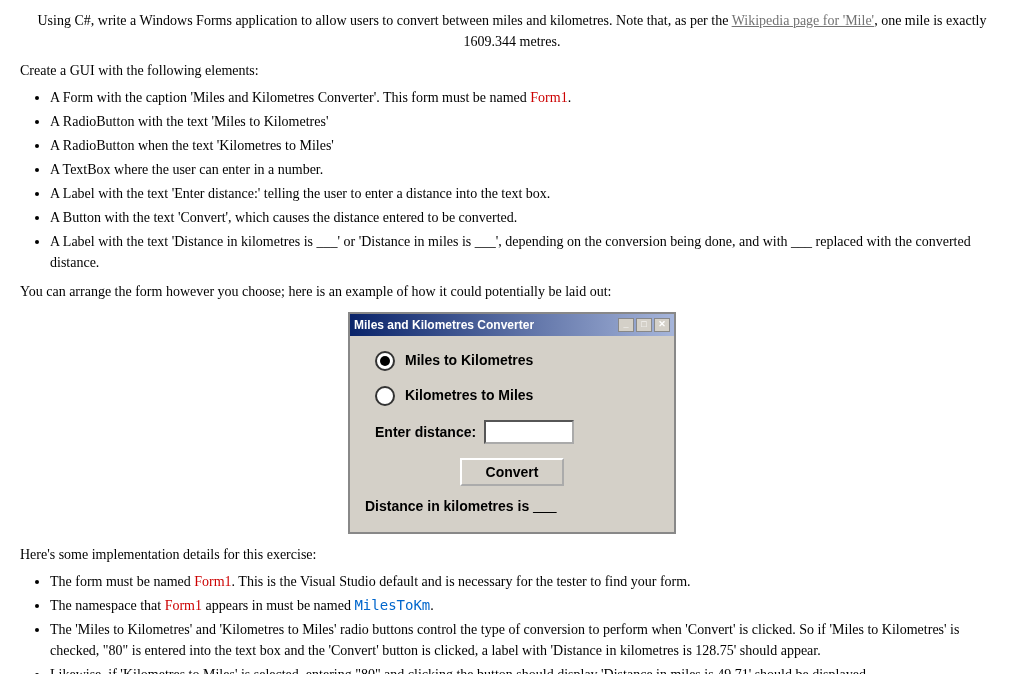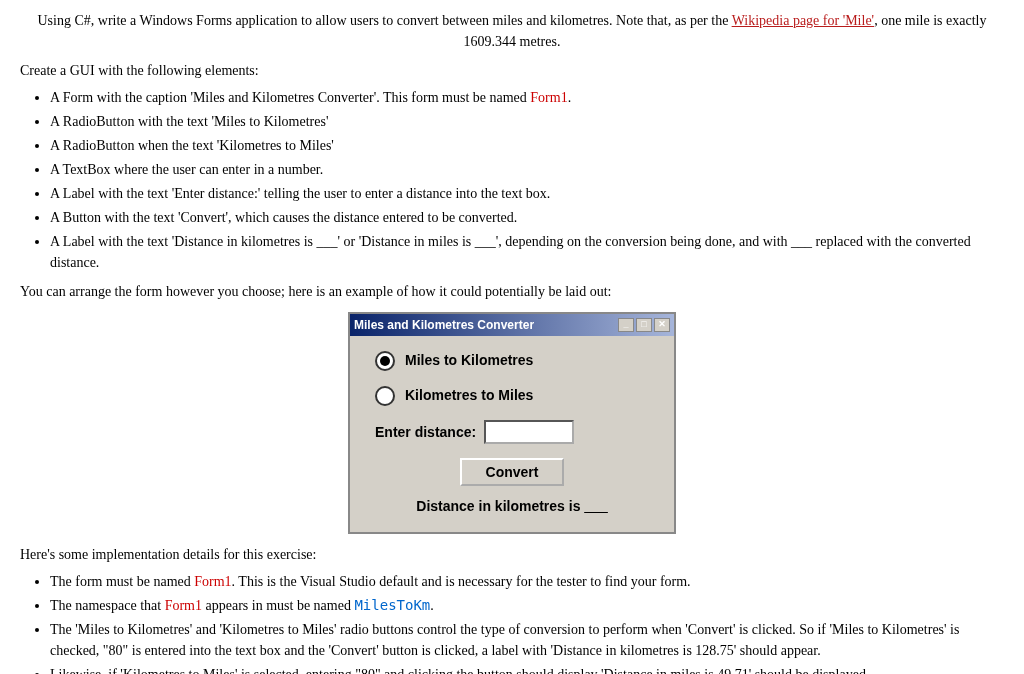--- a/index.html
+++ b/index.html
@@ -7,21 +7,21 @@
       font-family: Times New Roman, serif;
       font-size: 14px;
       color: #000;
       background: #fff;
       padding: 10px 20px;
       line-height: 1.5;
     }
     p { margin-bottom: 6px; }
     ul { margin: 4px 0 8px 30px; }
     li { margin-bottom: 3px; }
-    a { color: #b91c1c; text-decoration: underline; }
+    a { color: #737373; text-decoration: underline; }
     .red { color: #cc0000; }
     .center-area {
       display: flex;
       justify-content: center;
       margin: 10px 0;
     }
     .win-form {
       border: 2px solid #888;
       width: 328px;
       background: #d4d0c8;
@@ -50,21 +50,20 @@
       font-size: 9px;
       display: flex;
       align-items: center;
       justify-content: center;
       cursor: pointer;
     }
     .win-body {
       padding: 10px 15px 15px;
       display: flex;
       flex-direction: column;
-      align-items: center;
       gap: 6px;
     }
     .radio-row {
       display: flex;
       align-items: center;
       gap: 10px;
       width: 100%;
       padding: 4px 10px;
     }
     .radio-circle {

